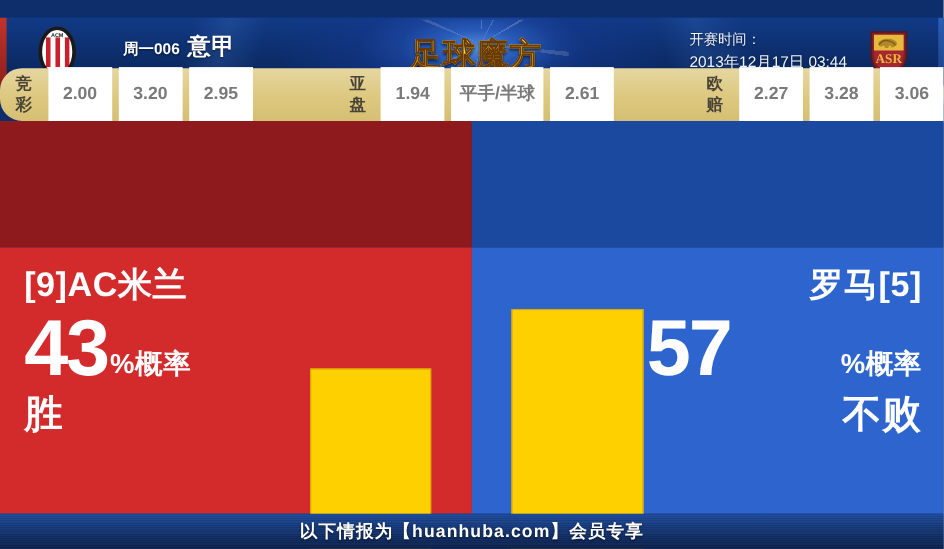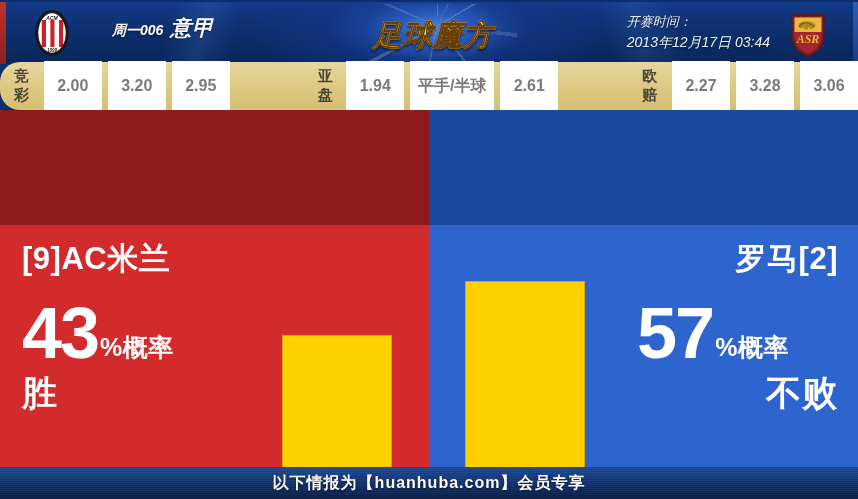--- a/index.html
+++ b/index.html
@@ -15,27 +15,26 @@
     width: 858px;
     height: 499px;
     overflow: hidden;
     background: #0d2d6b;
     user-select: none;
   }
 
   
   .header {
     position: absolute;
-    left: 0; top: 2px;
+    left: 0; top: 16px;
     width: 858px; height: 62px;
     background:
       radial-gradient(ellipse 230px 90px at 429px 26px, rgba(40,90,190,0.95) 0%, rgba(20,55,140,0.55) 45%, rgba(10,35,100,0.0) 78%),
       linear-gradient(180deg, #113a86 0%, #0d2f6e 48%, #0a2558 100%);
     overflow: hidden;
-    font-style: italic;
   }
   .header::before {
     content: "";
     position: absolute;
     left: 0; top: 0; right: 0; bottom: 0;
     background:
       linear-gradient(105deg, rgba(255,255,255,0.00) 20%, rgba(90,150,235,0.16) 24%, rgba(255,255,255,0.00) 28%),
       linear-gradient(75deg, rgba(255,255,255,0.00) 70%, rgba(90,150,235,0.14) 74%, rgba(255,255,255,0.00) 79%);
     pointer-events: none;
   }
@@ -250,23 +249,23 @@
     font-size: 31px;
     font-weight: bold;
     line-height: 40px;
     letter-spacing: 0.5px;
     white-space: nowrap;
   }
   .pct-row {
     display: flex;
     align-items: flex-end;
     line-height: 1;
-    margin-top: 20px;
-  }
-  .team-block.right .pct-row { justify-content: center; }
+    margin-top: 4px;
+  }
+  .team-block.right .pct-row { justify-content: space-between; }
   .pct-value {
     font-size: 72px;
     font-weight: bold;
     letter-spacing: -2px;
     line-height: 68px;
   }
   .pct-suffix {
     font-size: 25px;
     font-weight: bold;
     padding-bottom: 7px;
@@ -407,21 +406,21 @@
     <div class="team-block left">
       <div class="team-name">[9]AC米兰</div>
       <div class="pct-row">
         <span class="pct-value">43</span>
         <span class="pct-suffix">%概率</span>
       </div>
       <div class="outcome">胜</div>
     </div>
 
     <div class="team-block right">
-      <div class="team-name">罗马[2]</div>
+      <div class="team-name">罗马[5]</div>
       <div class="pct-row">
         <span class="pct-value">57</span>
         <span class="pct-suffix">%概率</span>
       </div>
       <div class="outcome">不败</div>
     </div>
   </div>
 
   <div class="footer">
     <span class="footer-text">以下情报为【huanhuba.com】会员专享</span>

